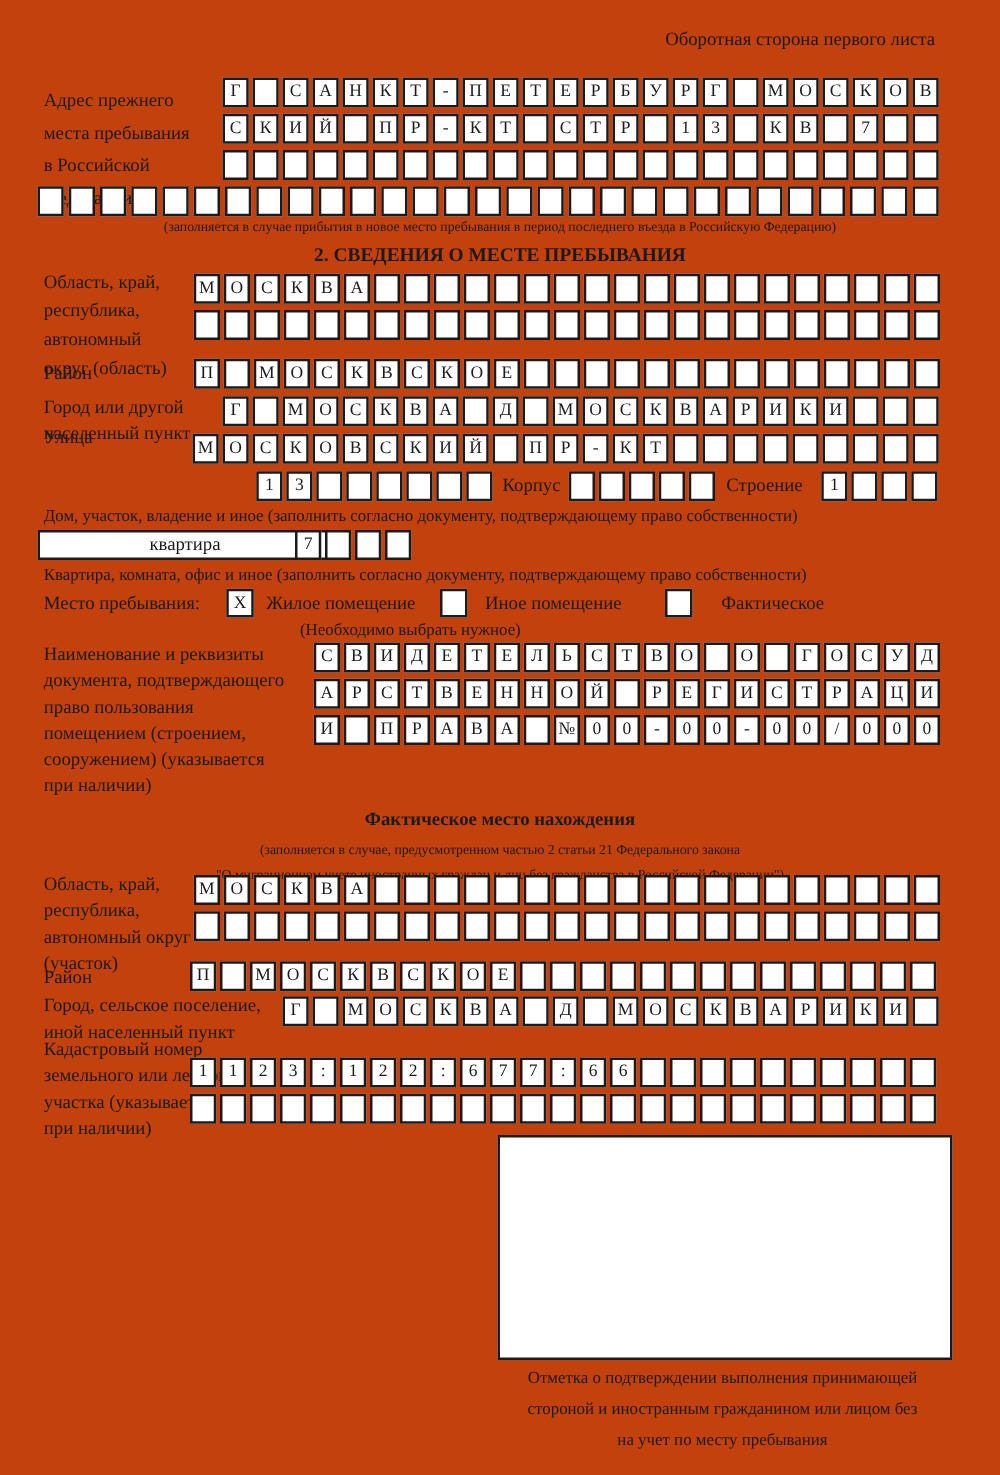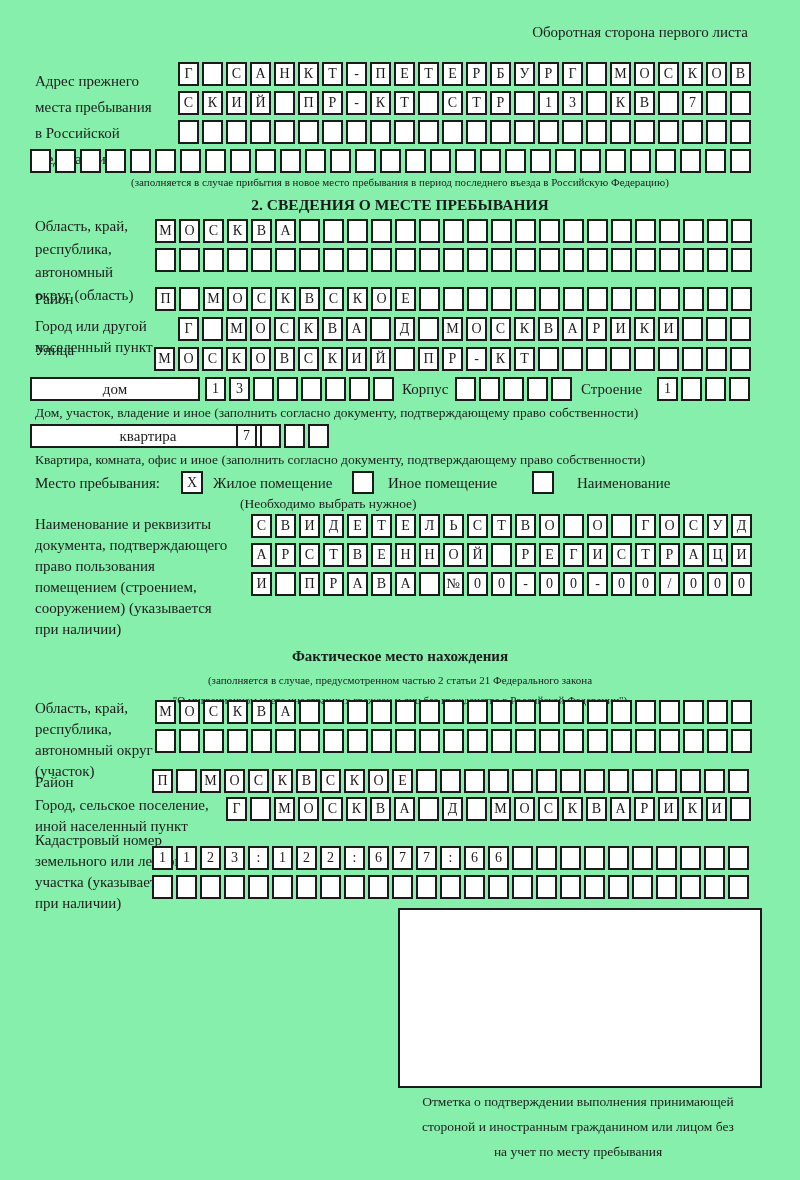--- a/index.html
+++ b/index.html
@@ -1,16 +1,16 @@
 <!DOCTYPE html>
 <html><head>
 <meta charset="utf-8">
 <style>
   html,body{margin:0;padding:0;background:#fff;}
-  .page{position:relative;width:800px;height:1180px;background:#86efac;color:#1b1b1b;
+  .page{position:relative;width:800px;height:1180px;background:#c2410c;color:#1b1b1b;
         font-family:"Liberation Serif","DejaVu Serif",serif;overflow:hidden;}
   .lbl{position:absolute;font-size:15px;line-height:23px;white-space:nowrap;}
   .lbl.lh26{line-height:26px;}
   .lbl.lh21{line-height:21px;}
   .row{position:absolute;display:flex;gap:3px;}
   .row.gap4{gap:4px;}
   .cell{width:21px;height:24px;border:2px solid #1b1b1b;box-sizing:border-box;
         display:flex;align-items:center;justify-content:center;
         font-size:14px;line-height:1;flex:0 0 auto;background:#fff;}
   .row.gap4 .cell{width:21px;}
@@ -294,21 +294,20 @@
       <span class="cell"></span>
       <span class="cell"></span>
       <span class="cell"></span>
       <span class="cell"></span>
       <span class="cell"></span>
       <span class="cell"></span>
       <span class="cell"></span>
       <span class="cell"></span>
     </div>
 
-  <div class="widebox" style="left:30px;top:377px;width:170px;">дом</div>
   <div class="row" style="left:205px;top:377px;">
       <span class="cell">1</span>
       <span class="cell">3</span>
       <span class="cell"></span>
       <span class="cell"></span>
       <span class="cell"></span>
       <span class="cell"></span>
       <span class="cell"></span>
       <span class="cell"></span>
     </div>
@@ -337,21 +336,21 @@
       <span class="cell"></span>
     </div>
   <div class="note" style="left:35px;top:452px;">Квартира, комната, офис и иное (заполнить согласно документу, подтверждающему право собственности)</div>
 
   <div class="lbl" style="left:35px;top:472px;">Место пребывания:</div>
   <div class="chk" style="left:181px;top:471px;">X</div>
   <div class="lbl" style="left:213px;top:472px;">Жилое помещение</div>
   <div class="chk" style="left:352px;top:471px;"></div>
   <div class="lbl" style="left:388px;top:472px;">Иное помещение</div>
   <div class="chk" style="left:532px;top:471px;"></div>
-  <div class="lbl" style="left:577px;top:472px;">Наименование</div>
+  <div class="lbl" style="left:577px;top:472px;">Фактическое</div>
   <div class="note" style="left:240px;top:496px;">(Необходимо выбрать нужное)</div>
 
   <div class="lbl lh21" style="left:35px;top:514px;">
     <div>Наименование и реквизиты</div>
     <div>документа, подтверждающего</div>
     <div>право пользования</div>
     <div>помещением (строением,</div>
     <div>сооружением) (указывается</div>
     <div>при наличии)</div>
   </div>

